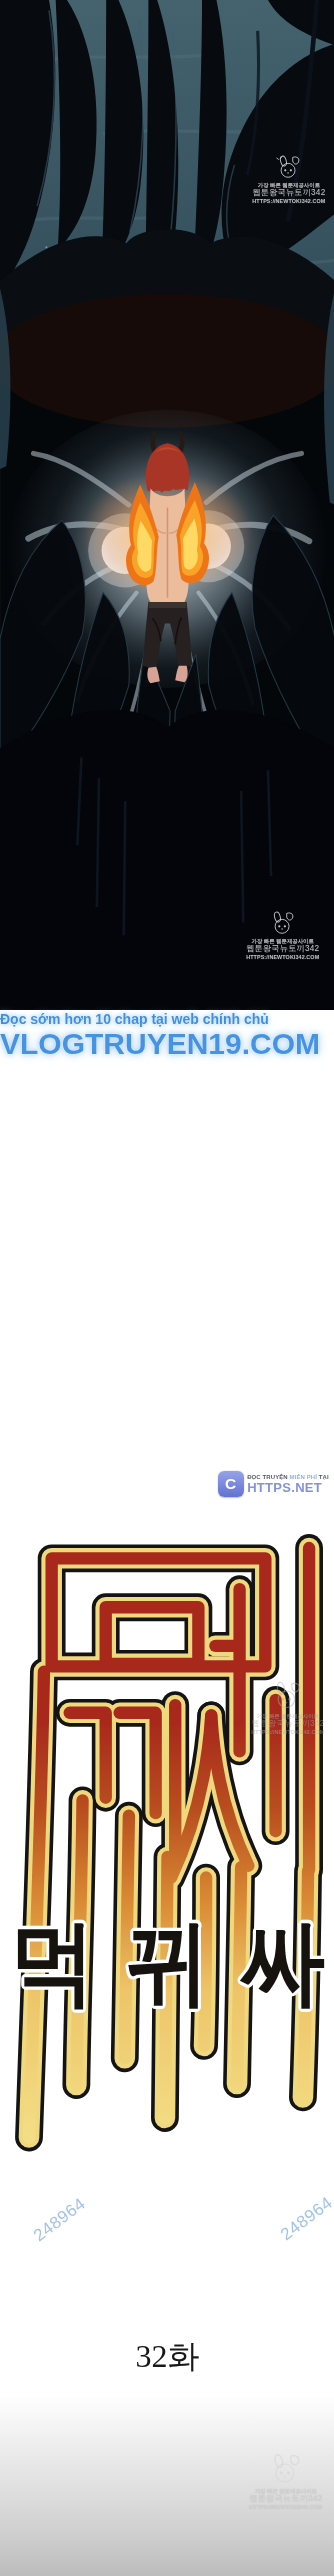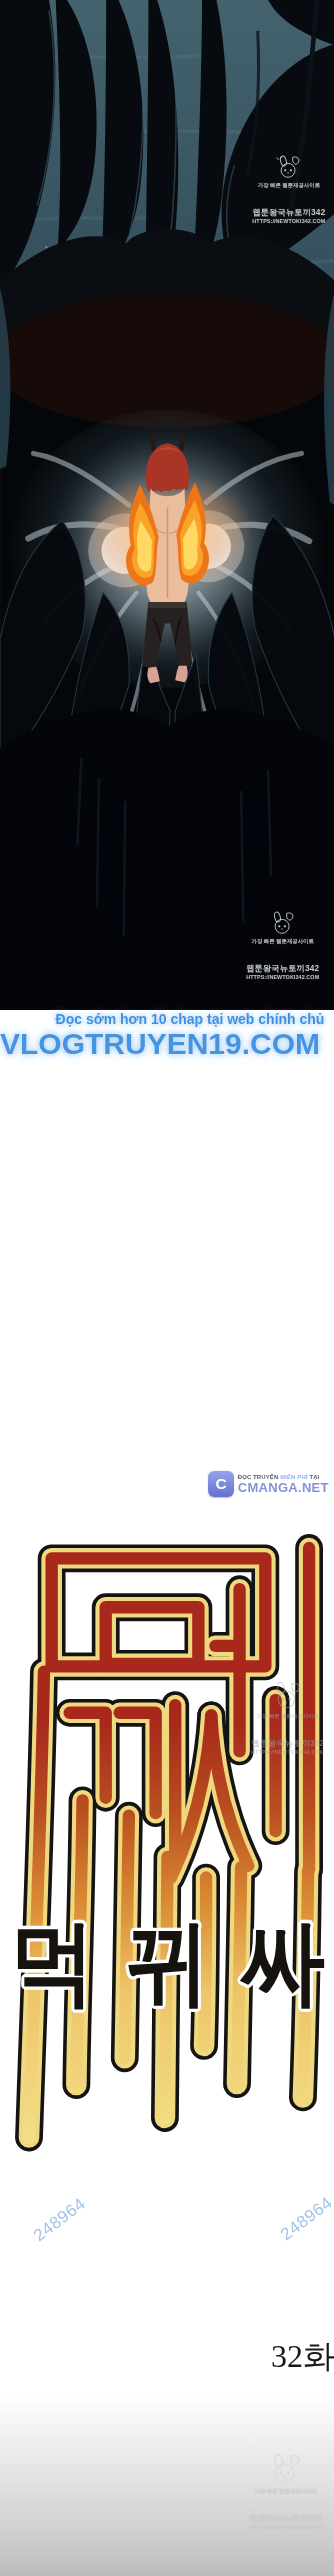--- a/index.html
+++ b/index.html
@@ -7,49 +7,49 @@
         font-family:"Liberation Sans",sans-serif;}
   .abs{position:absolute;}
   svg{display:block;}
 
   
   .wm{position:absolute;width:84px;text-align:center;line-height:1.15;
       color:rgba(224,228,232,0.85);
       text-shadow:0.5px 0.5px 0.5px rgba(30,30,30,.65), -0.5px -0.5px 0.5px rgba(30,30,30,.4);}
   .wm .rabbit{width:28px;height:26px;margin:0 auto 1px auto;display:block;}
   .wm-l1{font-size:5.4px;font-weight:700;}
-  .wm-l2{font-size:8.2px;font-weight:700;letter-spacing:0.2px;margin-top:20px;}
+  .wm-l2{font-size:8.2px;font-weight:400;letter-spacing:0.2px;}
   .wm-url{font-size:5.4px;font-weight:700;letter-spacing:0.1px;}
   .wm.wm-faint{color:rgba(172,172,172,0.5);text-shadow:none;}
   .wm.wm-gray{color:rgba(216,216,216,0.85);text-shadow:0 0 1px rgba(120,120,120,.4);}
 
   
-  .promo-line1{position:absolute;top:1011px;left:0;width:284px;text-align:center;
+  .promo-line1{position:absolute;top:1011px;left:0;width:284px;
       font-size:14px;font-weight:700;color:#3f8fe0;
-      text-shadow:0 0 1px #fff,0 0 4.1px #9fc9f2,0 0 8.2px #c9e2fb;padding-left:48px;}
+      text-shadow:0 0 1px #fff,0 0 4.1px #9fc9f2,0 0 8.2px #c9e2fb;}
   .promo-site{position:absolute;top:1027px;left:0;width:291px;text-align:center;
       font-size:30px;font-weight:800;color:#4693e2;letter-spacing:0;
       text-shadow:0 0 1.5px #fff,0 0 5.2px #9fc9f2,0 0 11.3px #bcdcf8;}
 
   
   .cmanga{position:absolute;display:flex;align-items:center;gap:3.6px;}
   .cmanga-icon{width:26px;height:26px;border-radius:6.2px;flex:0 0 auto;
       background:linear-gradient(180deg,#96a3ea,#6272d0);color:#fff;font-weight:800;font-size:15.5px;
       display:flex;align-items:center;justify-content:center;box-shadow:0 0.5px 1.5px rgba(0,0,0,.25);}
   .cmanga-tagline{font-size:6px;font-weight:800;color:#555a74;letter-spacing:0.1px;white-space:nowrap;}
   .cmanga-tagline .t-free{color:#8fb3ea;}
   .cmanga-site{font-size:13px;font-weight:800;color:#8691dc;letter-spacing:0.3px;
       text-shadow:0 0.5px 0 #fff,0 0 1px #fff;}
 
   
   .serial{position:absolute;font-size:17px;color:#a3c3e8;letter-spacing:0.5px;
       transform:rotate(-37deg);transform-origin:center;}
 
   
-  .episode{position:absolute;top:2335px;left:0;width:335px;text-align:right;
+  .episode{position:absolute;top:2335px;left:0;width:335px;text-align:center;
       font-family:"Liberation Serif",serif;font-size:32px;color:#181818;}
 
   
   .fade{position:absolute;top:2395px;left:0;width:335px;height:566px;
       background:linear-gradient(180deg,#ffffff 0%,#efefef 8%,#e2e2e2 15%,#cecece 25%,
       #b4b4b4 35%,#989898 44%,#6e6e6e 52%,#474747 57%,#262626 62%,#0d0d0d 68%,
       #000000 74%,#000000 100%);}
 </style>
 </head>
 <body>
@@ -228,21 +228,21 @@
   <div class="cmanga" style="top:1471px;right:6.2px;">
     <div class="cmanga-icon">
       <span>C</span>
     </div>
     <div>
       <div class="cmanga-tagline">
         <span>ĐỌC TRUYỆN</span>
         <span class="t-free">MIỄN PHÍ</span>
         <span>TẠI</span>
       </div>
-      <div class="cmanga-site">CMANGA.NET</div>
+      <div class="cmanga-site">HTTPS.NET</div>
     </div>
   </div>
 
   <svg class="abs" style="top:1530px;left:0;" width="335" height="623" viewBox="0 2970 650 1210" xmlns="http://www.w3.org/2000/svg" xmlns:xlink="http://www.w3.org/1999/xlink" role="img" aria-label="먹뀌싸">
     <defs>
       <linearGradient id="dripGrad" x1="0" y1="3000" x2="0" y2="4150" gradientUnits="userSpaceOnUse">
         <stop offset="0" stop-color="#a8291c"></stop>
         <stop offset="0.3" stop-color="#a8291c"></stop>
         <stop offset="0.45" stop-color="#b94f1f"></stop>
         <stop offset="0.6" stop-color="#d98a33"></stop>

